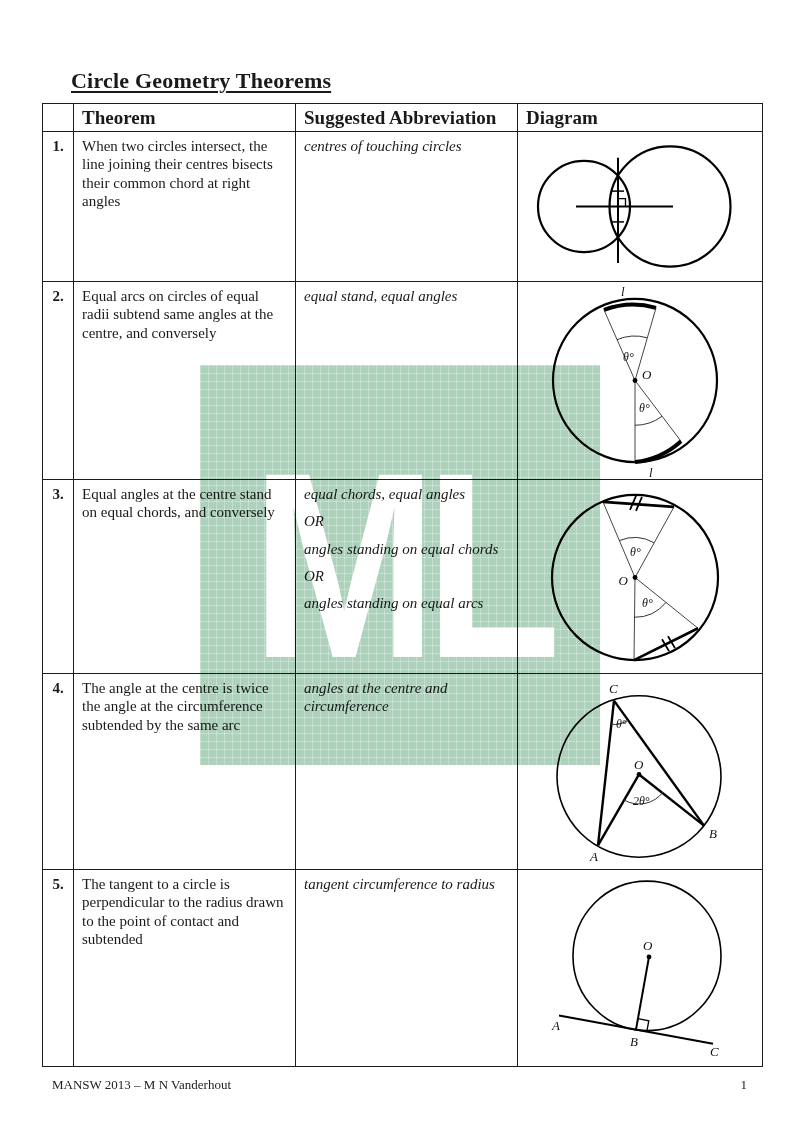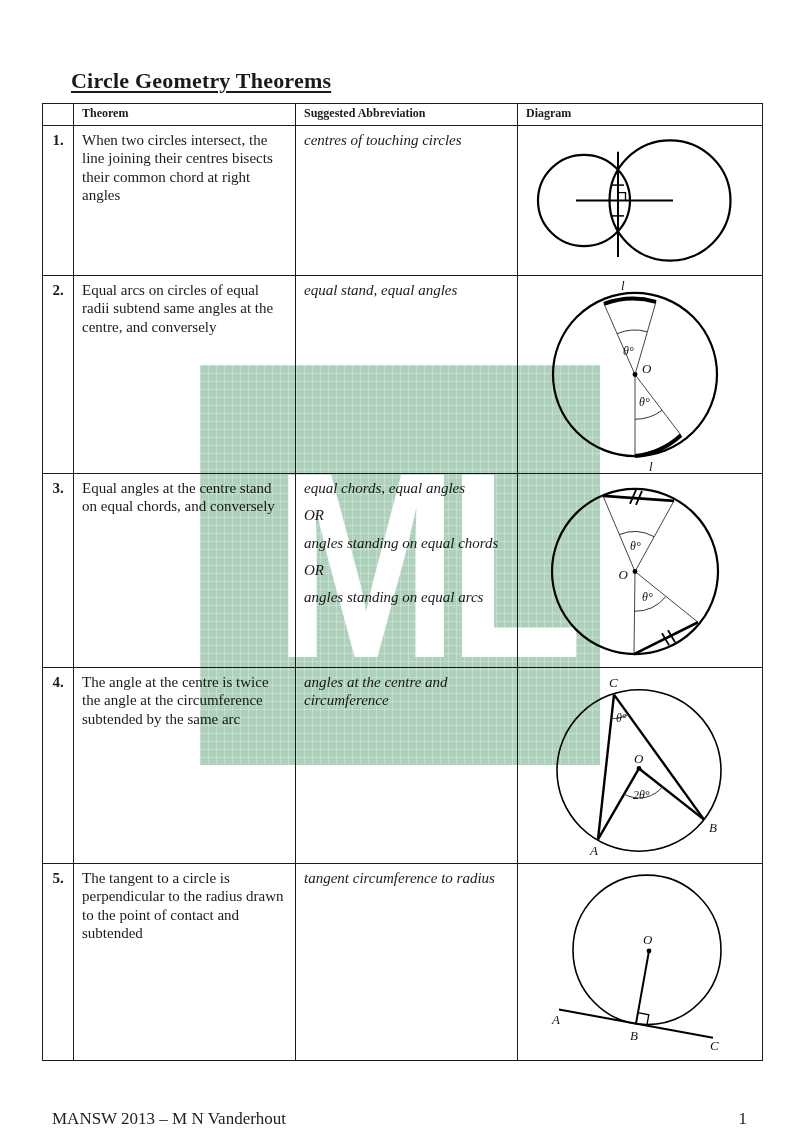--- a/index.html
+++ b/index.html
@@ -12,42 +12,42 @@
     text-decoration:underline;text-underline-offset:3px;letter-spacing:.2px;margin-left:29px;
   }
   table.theorem-table{
     position:absolute;left:42px;top:103px;width:720px;
     border-collapse:collapse;table-layout:fixed;
   }
   .theorem-table th,.theorem-table td{
     border:1.5px solid #1c1c1c;vertical-align:top;box-sizing:border-box;
     padding:5px 8px;font-size:15px;line-height:1.22;
   }
-  .theorem-table th{font-weight:bold;text-align:left;font-size:12px;padding-top:2px;padding-bottom:2px;}
+  .theorem-table th{font-weight:bold;text-align:left;font-size:19px;padding-top:2px;padding-bottom:2px;}
   col.c-num{width:31px;}col.c-theorem{width:222px;}col.c-abbr{width:222px;}col.c-diag{width:245px;}
   td.num{font-weight:bold;text-align:center;padding-left:2px;padding-right:2px;}
   td.abbr{font-style:italic;}
   td.abbr p{margin:0 0 9px 0;}
   td.diag{padding:0;position:relative;}
   td.diag svg{position:absolute;left:0;top:0;width:100%;height:100%;display:block;}
   .dlabel{font-family:"Liberation Serif", serif;font-style:italic;font-size:13px;fill:#111;}
   .dangle{font-family:"Liberation Serif", serif;font-style:italic;font-size:12px;fill:#111;}
   .footer{
-    position:absolute;left:52px;top:1077px;width:695px;font-size:17px;color:#222;margin-top:32px;
+    position:absolute;left:52px;top:1077px;width:695px;font-size:13px;color:#222;
   }
   .footer .pageno{position:absolute;right:0;top:0;}
   .watermark{
     position:absolute;left:200px;top:365px;width:400px;height:400px;
     background-color:#aed1bc;
     background-image:
       linear-gradient(rgba(255,255,255,.28) 1px, transparent 1px),
       linear-gradient(90deg, rgba(255,255,255,.28) 1px, transparent 1px);
     background-size:8px 8px;
     mix-blend-mode:multiply;
-    display:flex;align-items:center;justify-content:flex-end;overflow:hidden;
+    display:flex;align-items:center;justify-content:center;overflow:hidden;
   }
   .watermark .wm-text{
     font-family:"Liberation Sans", sans-serif;font-weight:bold;
     font-size:265px;line-height:1;color:#ffffff;letter-spacing:-14px;
     transform:scaleX(.84);transform-origin:center;
   }
 </style>
 </head>
 <body>
 

